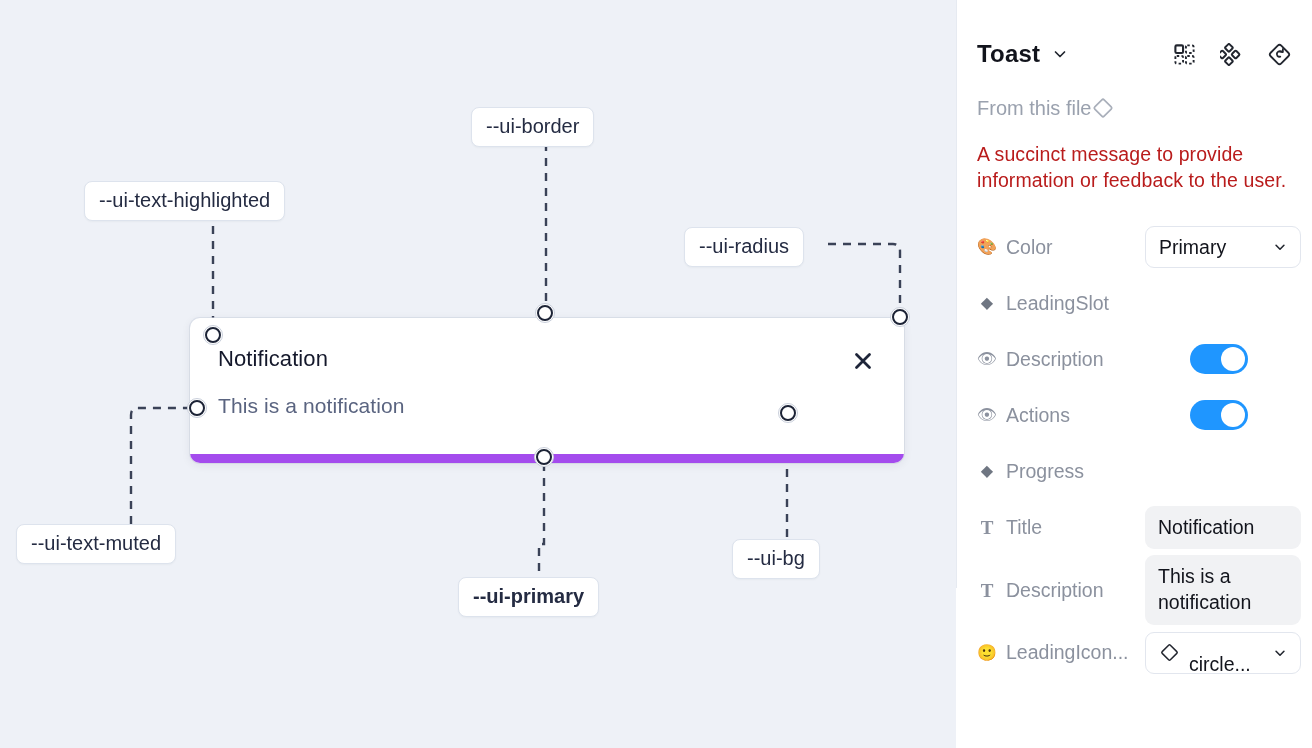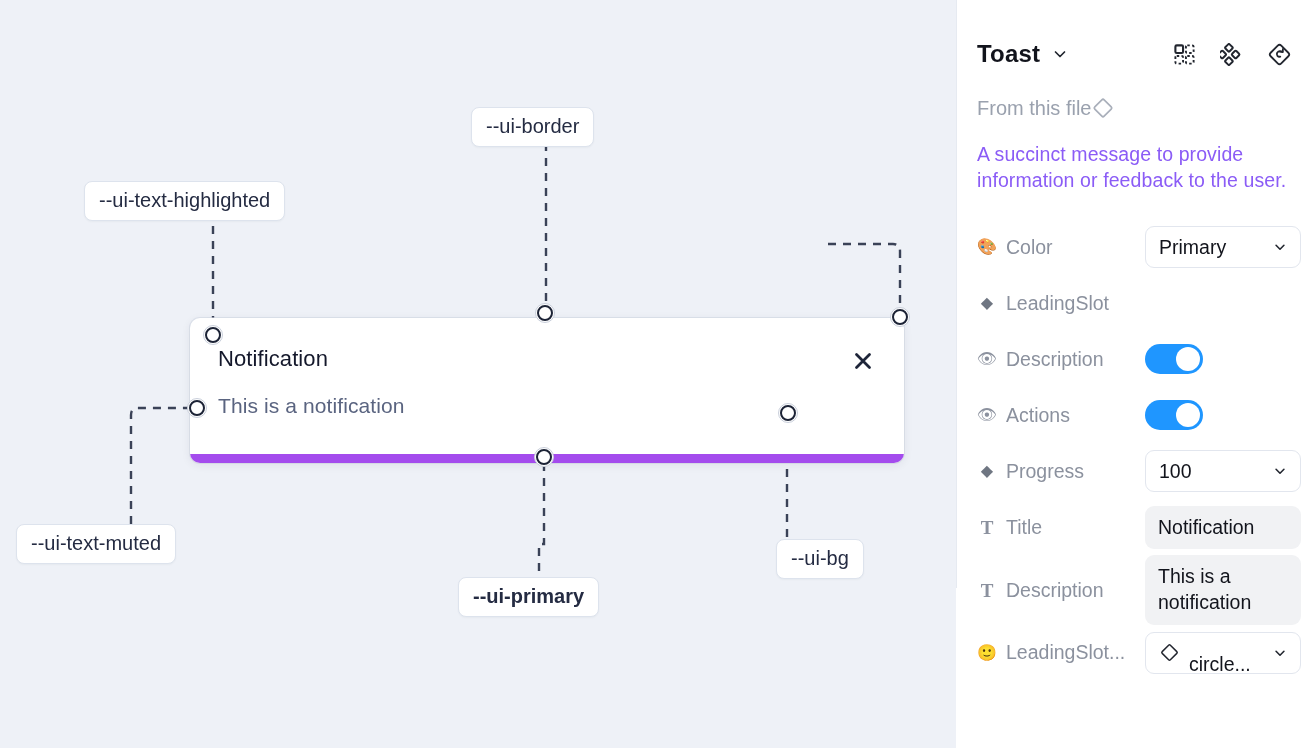--- a/index.html
+++ b/index.html
@@ -138,21 +138,21 @@
   }
   .from-file-label {
     font-size: 20px;
     color: #9aa1ae;
   }
 
   .panel-desc {
     margin-top: 22px;
     font-size: 19.5px;
     line-height: 1.32;
-    color: #8b5cf6;
+    color: #b91c1c;
     letter-spacing: .1px;
   }
 
   .props { margin-top: 26px; }
   .prop-row {
     display: flex; align-items: center;
     min-height: 56px;
   }
   .prop-label {
     display: flex; align-items: center;
@@ -171,21 +171,21 @@
     line-height: 1;
   }
   .prop-icon.tglyph {
     font-family: "Liberation Serif", serif;
     font-weight: 700;
     font-size: 19px;
     color: #8b919e;
   }
   .prop-name { overflow: hidden; text-overflow: ellipsis; }
 
-  .prop-control { flex: 1; display: flex; justify-content: flex-start; }
+  .prop-control { flex: 1; display: flex; justify-content: center; }
 
   .select {
     position: relative;
     width: 156px;
     height: 42px;
     border: 1px solid #e2e6ee;
     border-radius: 9px;
     background: #ffffff;
     display: flex; align-items: center;
     padding: 0 13px;
@@ -263,26 +263,27 @@
           <path d="M4.5 4.5 L17.5 17.5 M17.5 4.5 L4.5 17.5" stroke="#1e2539" stroke-width="2.8" stroke-linecap="round" fill="none"></path>
         </svg>
       </div>
       <div class="toast-progress"></div>
     </div>
 
     <div class="pill" style="left:84px;  top:181px;">--ui-text-highlighted</div>
 
     <div class="pill" style="left:471px; top:107px;">--ui-border</div>
 
+    <div class="pill" style="left:684px; top:227px;">--ui-radius</div>
 
     <div class="pill" style="left:16px;  top:524px;text-align:right;">--ui-text-muted</div>
 
     <div class="pill" style="left:458px; top:577px;font-weight:bold;">--ui-primary</div>
 
-    <div class="pill" style="left:776px; top:539px;">--ui-bg</div>
+    <div class="pill" style="left:732px; top:539px;">--ui-bg</div>
 
     <div class="handle" style="left:203px; top:325px;"></div>
     <div class="handle" style="left:535px; top:303px;"></div>
     <div class="handle" style="left:890px; top:307px;"></div>
     <div class="handle" style="left:187px; top:398px;"></div>
     <div class="handle" style="left:534px; top:447px;"></div>
     <div class="handle" style="left:778px; top:403px;"></div>
   </div>
 
   <div class="panel">
@@ -379,30 +380,20 @@
         <div class="prop-control">
           <div class="toggle"></div>
         </div>
       </div>
 
       <div class="prop-row">
         <div class="prop-label">
           <span class="prop-icon" style="color:#6f7682;">◆</span>
           <span class="prop-name">Progress</span>
         </div>
-        <div class="prop-control">
-          <div class="select">
-            <span class="sel-val">100</span>
-            <span class="sel-chev">
-              <svg width="14" height="14" viewBox="0 0 16 16">
-                <path d="M3.5 6 L8 10.5 L12.5 6" stroke="#22262f" stroke-width="1.8" fill="none" stroke-linecap="round" stroke-linejoin="round"></path>
-              </svg>
-            </span>
-          </div>
-        </div>
       </div>
 
       <div class="prop-row">
         <div class="prop-label">
           <span class="prop-icon tglyph">T</span>
           <span class="prop-name">Title</span>
         </div>
         <div class="prop-control">
           <div class="textbox">Notification</div>
         </div>
@@ -414,21 +405,21 @@
           <span class="prop-name">Description</span>
         </div>
         <div class="prop-control">
           <div class="textbox">This is a notification</div>
         </div>
       </div>
 
       <div class="prop-row">
         <div class="prop-label">
           <span class="prop-icon">🙂</span>
-          <span class="prop-name">LeadingSlot...</span>
+          <span class="prop-name">LeadingIcon...</span>
         </div>
         <div class="prop-control">
           <div class="select">
             <span class="sel-lead">
               <svg width="21" height="21" viewBox="0 0 24 24">
                 <rect x="5.4" y="5.4" width="13.2" height="13.2" rx="1.4" transform="rotate(45 12 12)" fill="none" stroke="#22262f" stroke-width="1.7"></rect>
               </svg>
             </span>
             <span class="sel-val" style="font-weight:400;margin-top:24px;">circle...</span>
             <span class="sel-chev">

